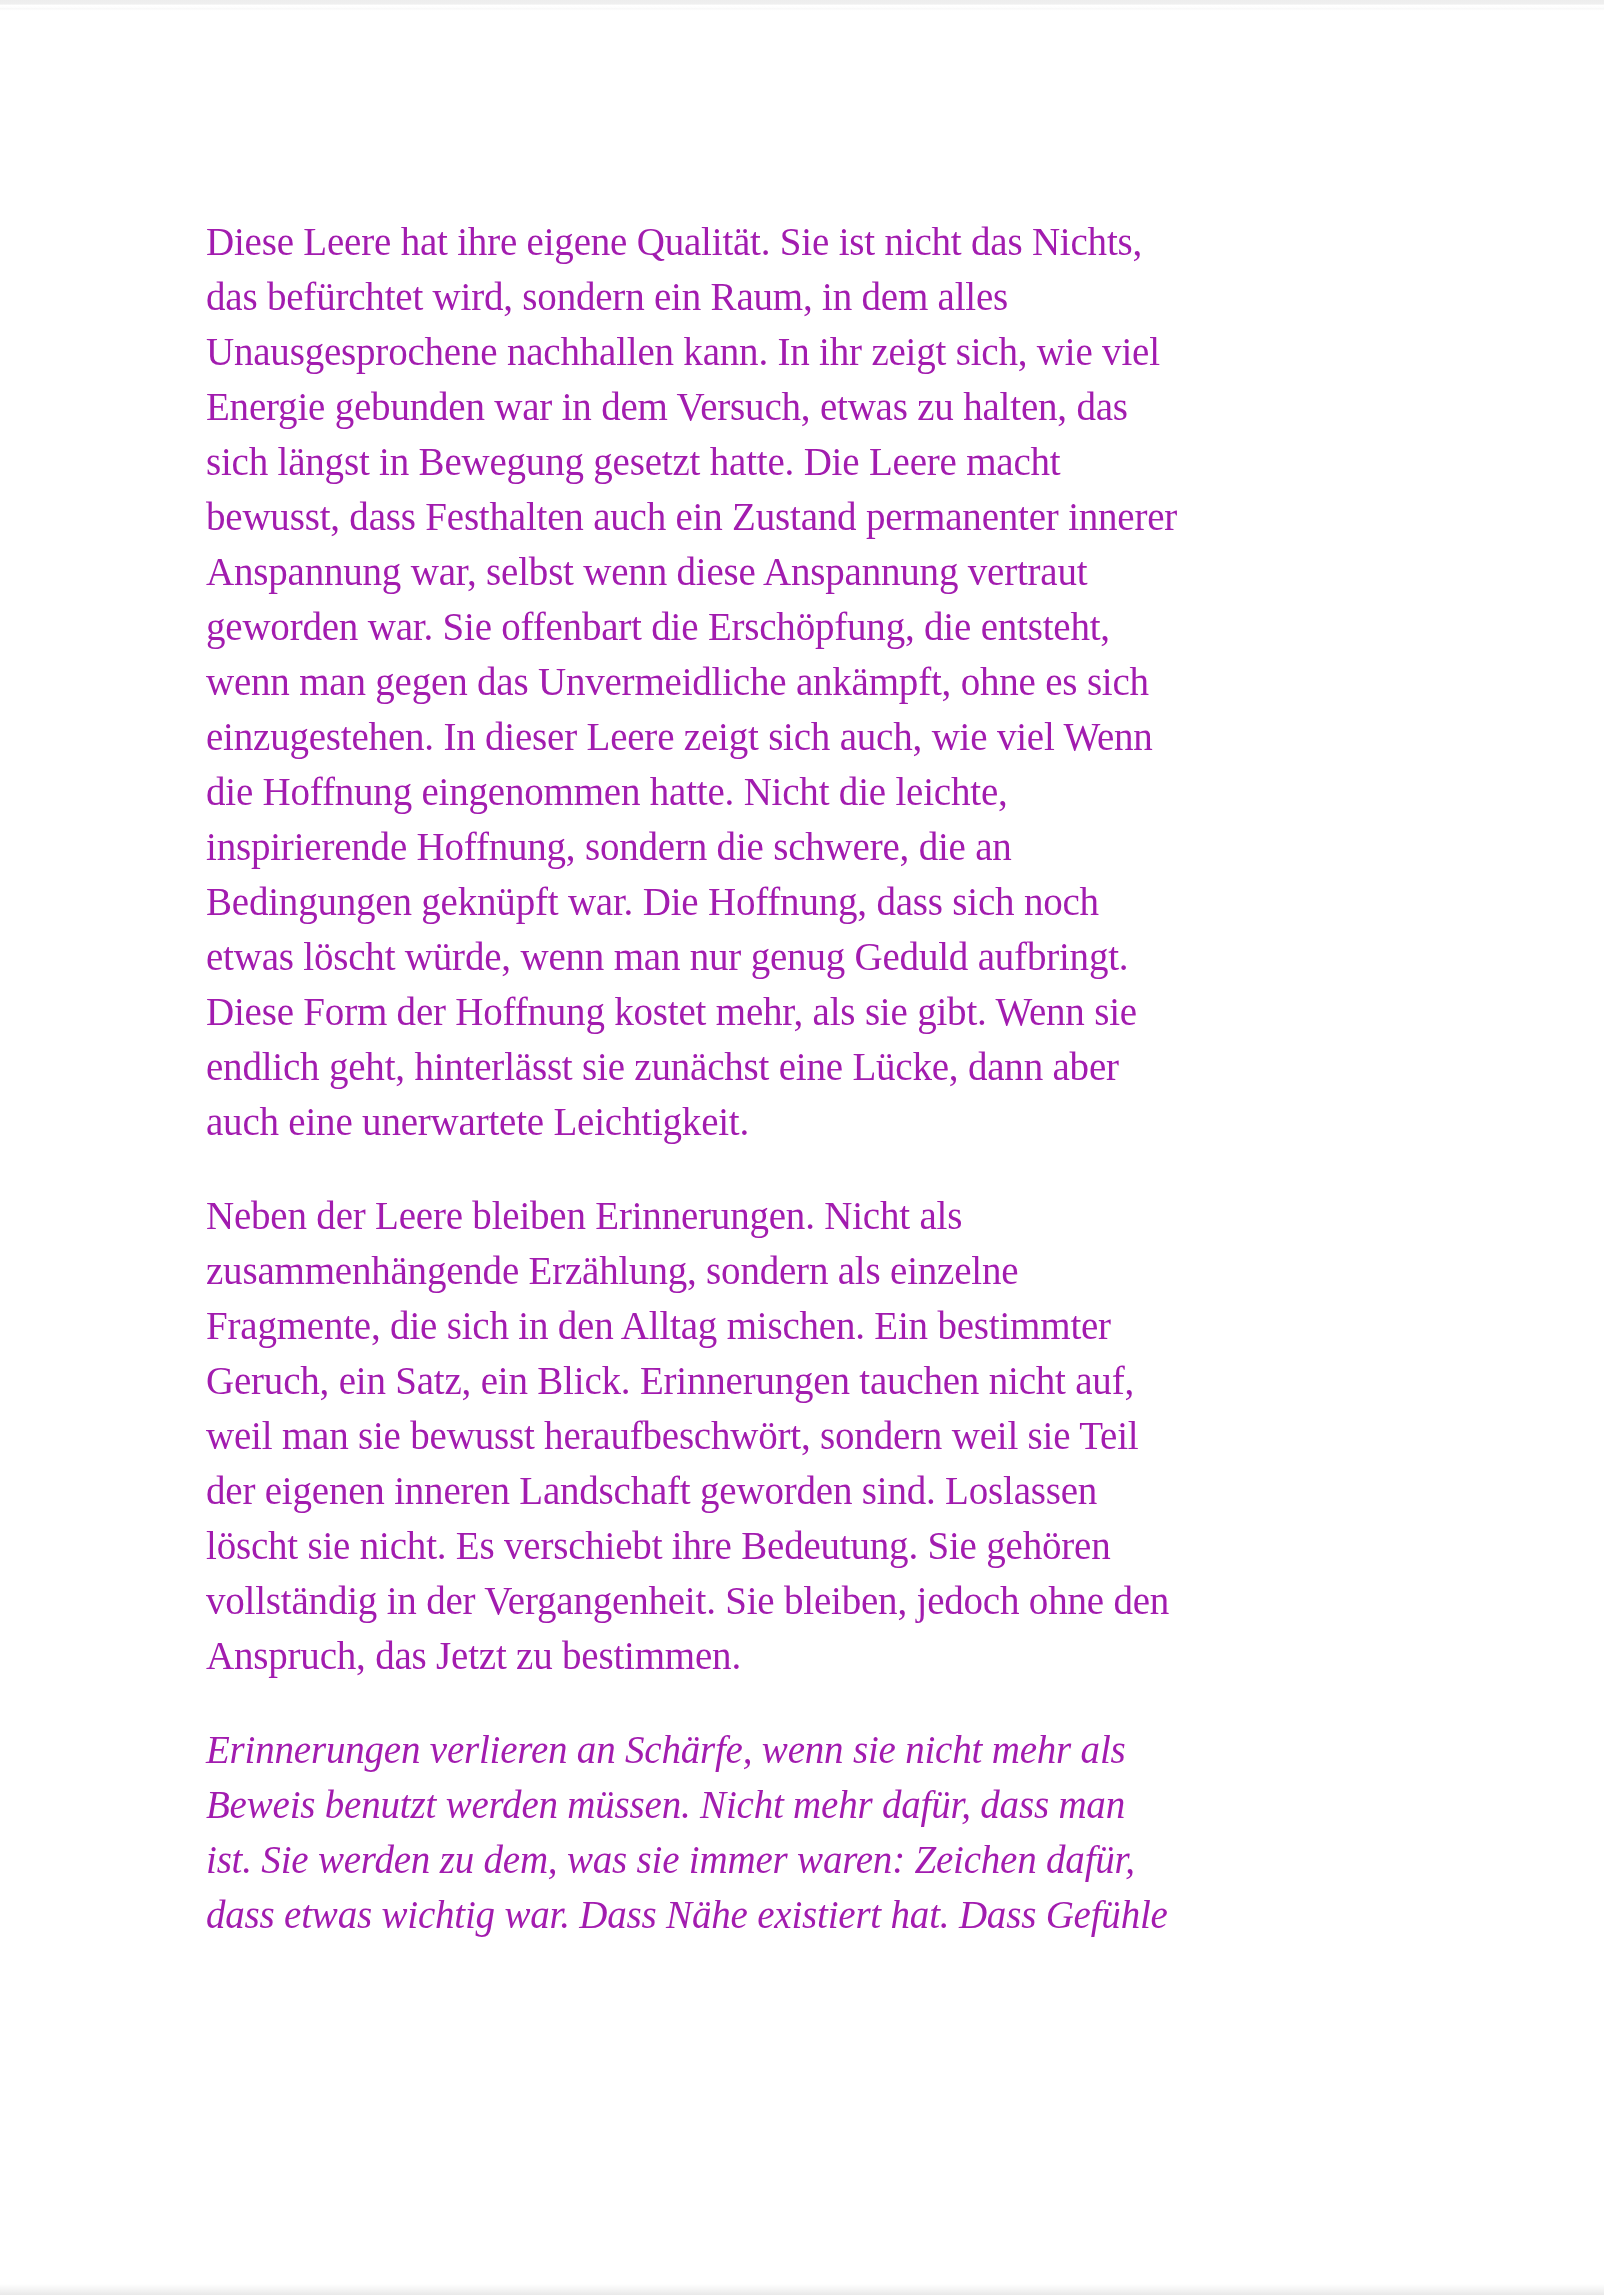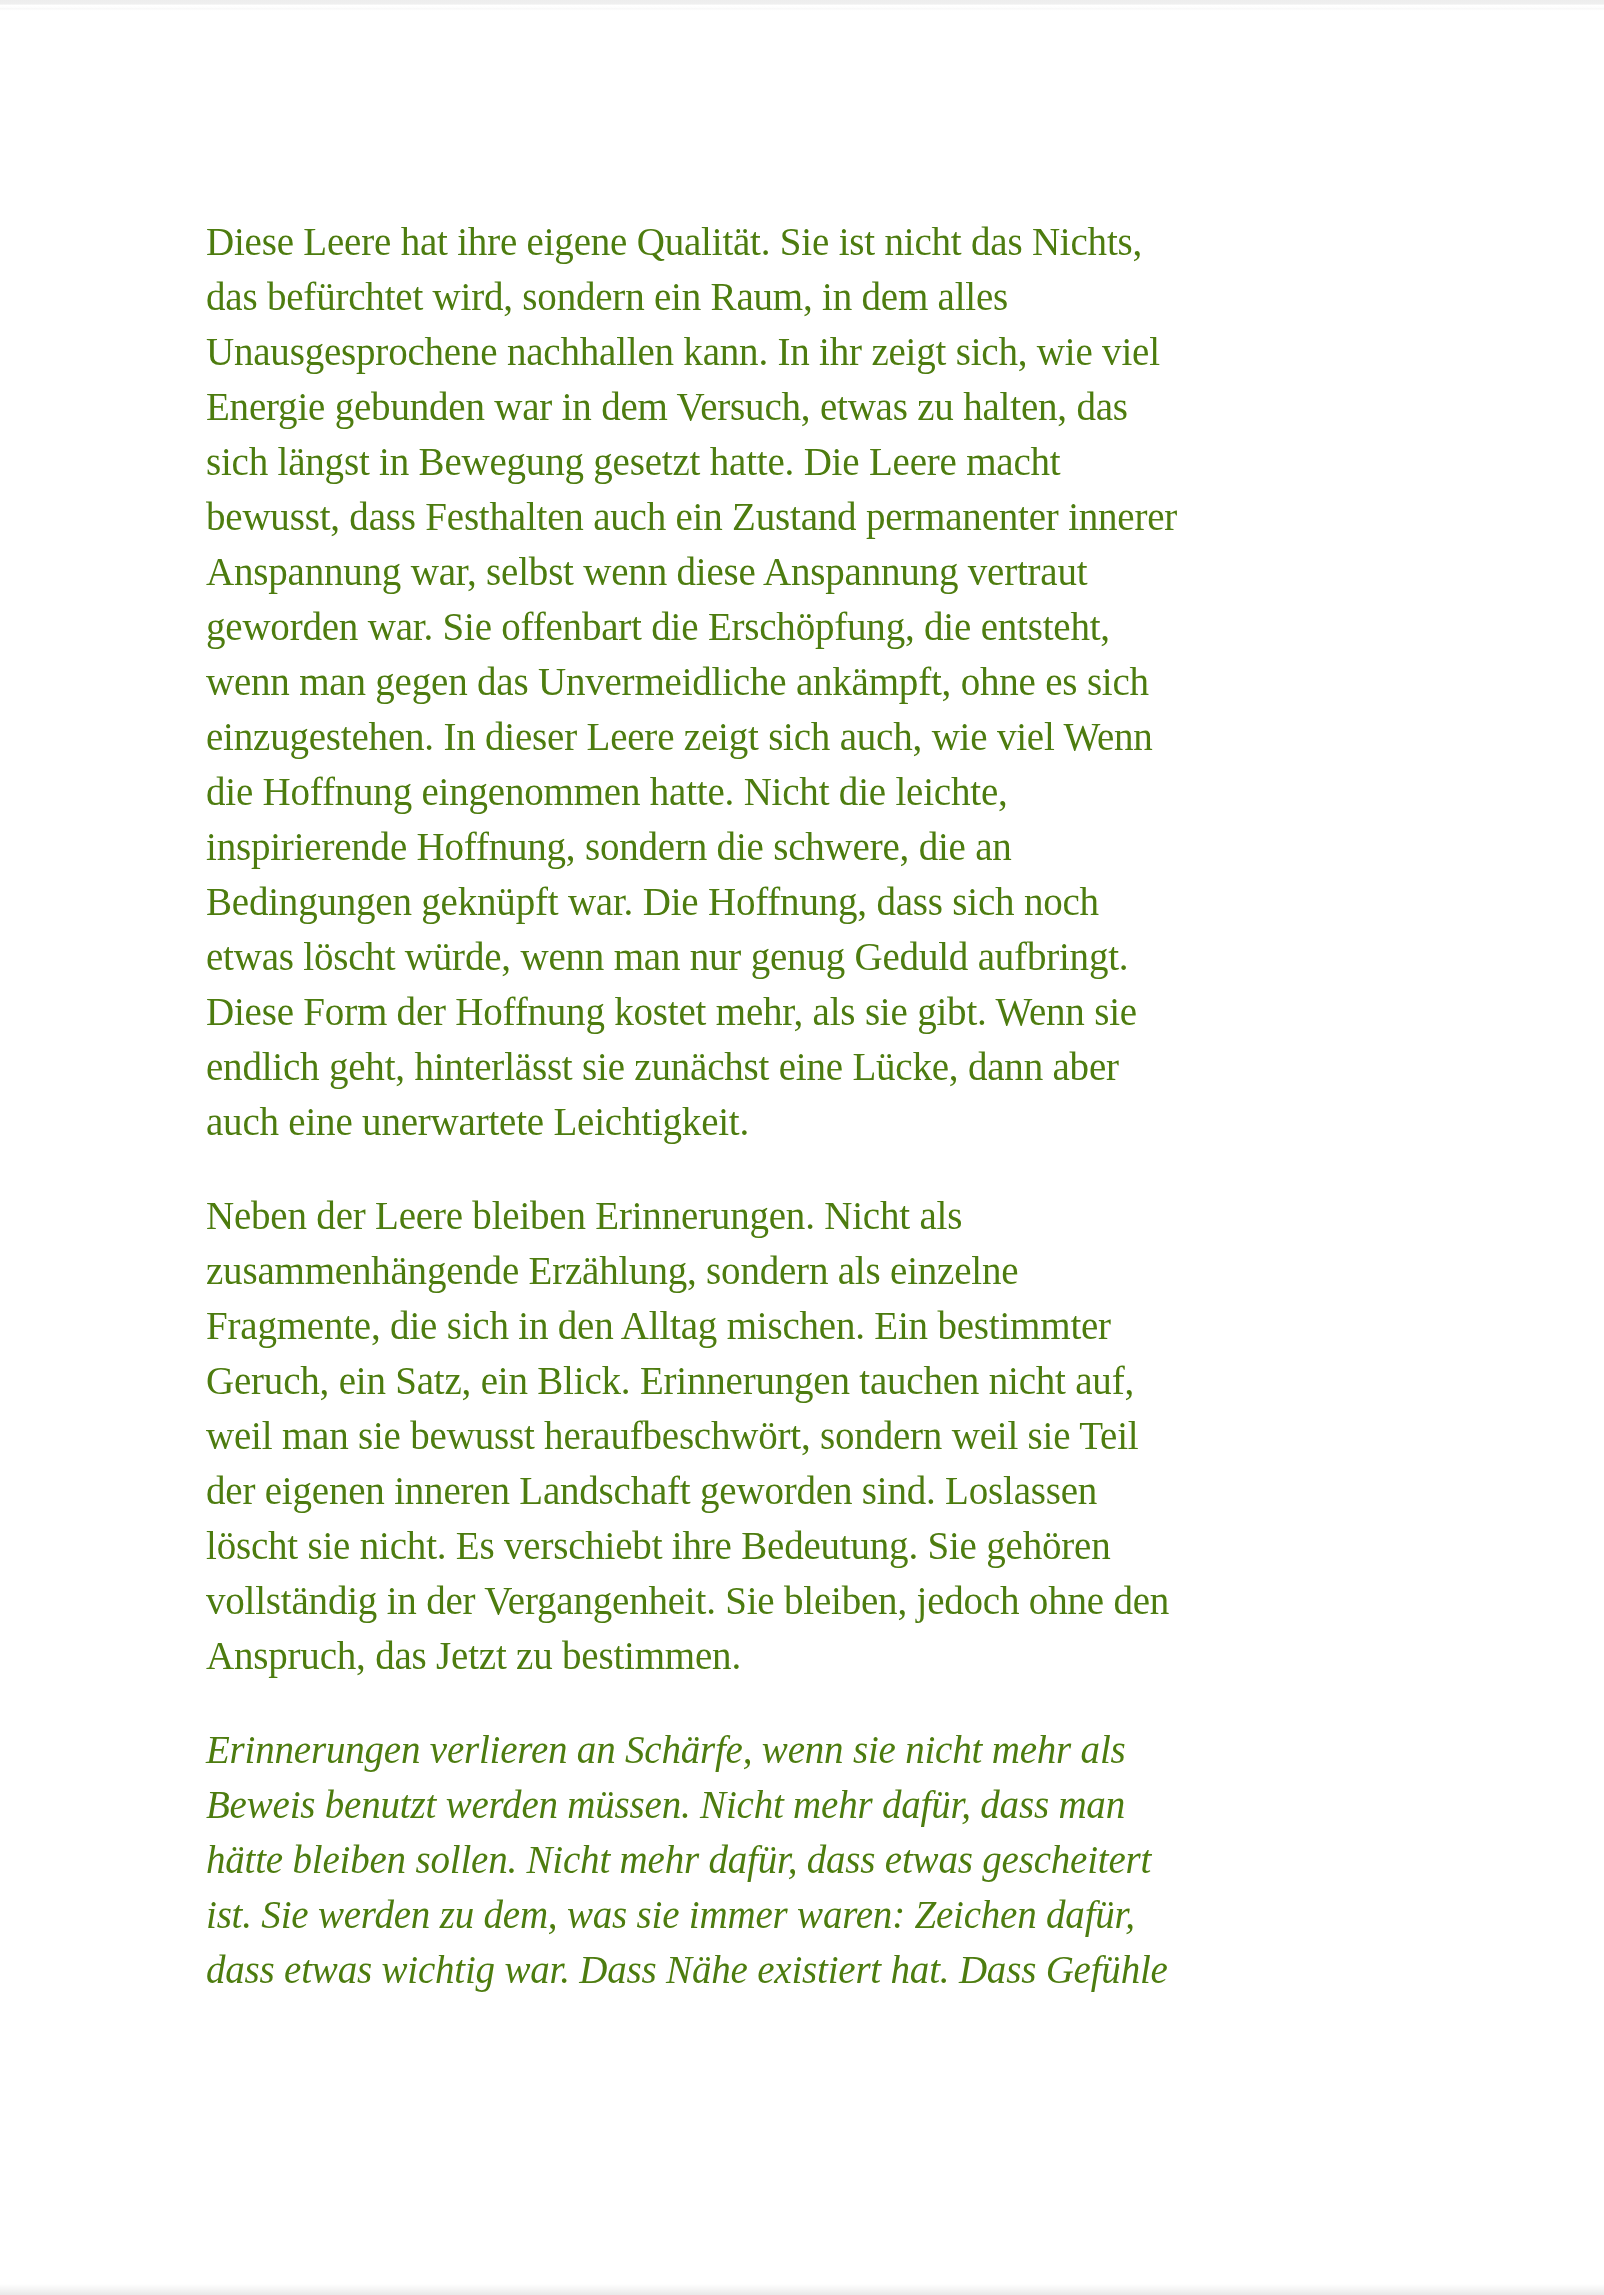--- a/index.html
+++ b/index.html
@@ -40,21 +40,21 @@
       #f7f7f7 4px,
       #f0f0f0 7.4px,
       #e9e9e9 10.7px
     );
   }
   .text-body {
     position: absolute;
     top: 214px;
     left: 206px;
     right: 0;
-    color: #4d7c0f;
+    color: #a21caf;
     font-size: 39px;
     line-height: 55px;
     letter-spacing: -0.2px;
   }
   .paragraph {
     margin: 0 0 39px 0;
   }
   .paragraph:last-child {
     margin-bottom: 0;
     font-style: italic;
@@ -96,21 +96,20 @@
         <div class="text-line">Geruch, ein Satz, ein Blick. Erinnerungen tauchen nicht auf,</div>
         <div class="text-line">weil man sie bewusst heraufbeschwört, sondern weil sie Teil</div>
         <div class="text-line">der eigenen inneren Landschaft geworden sind. Loslassen</div>
         <div class="text-line">löscht sie nicht. Es verschiebt ihre Bedeutung. Sie gehören</div>
         <div class="text-line">vollständig in der Vergangenheit. Sie bleiben, jedoch ohne den</div>
         <div class="text-line">Anspruch, das Jetzt zu bestimmen.</div>
       </div>
       <div class="paragraph">
         <div class="text-line">Erinnerungen verlieren an Schärfe, wenn sie nicht mehr als</div>
         <div class="text-line">Beweis benutzt werden müssen. Nicht mehr dafür, dass man</div>
-        <div class="text-line">hätte bleiben sollen. Nicht mehr dafür, dass etwas gescheitert</div>
         <div class="text-line">ist. Sie werden zu dem, was sie immer waren: Zeichen dafür,</div>
         <div class="text-line">dass etwas wichtig war. Dass Nähe existiert hat. Dass Gefühle</div>
       </div>
     </div>
 
   <div class="page-bottom-edge"></div>
 </div>
 
 
 </body></html>

